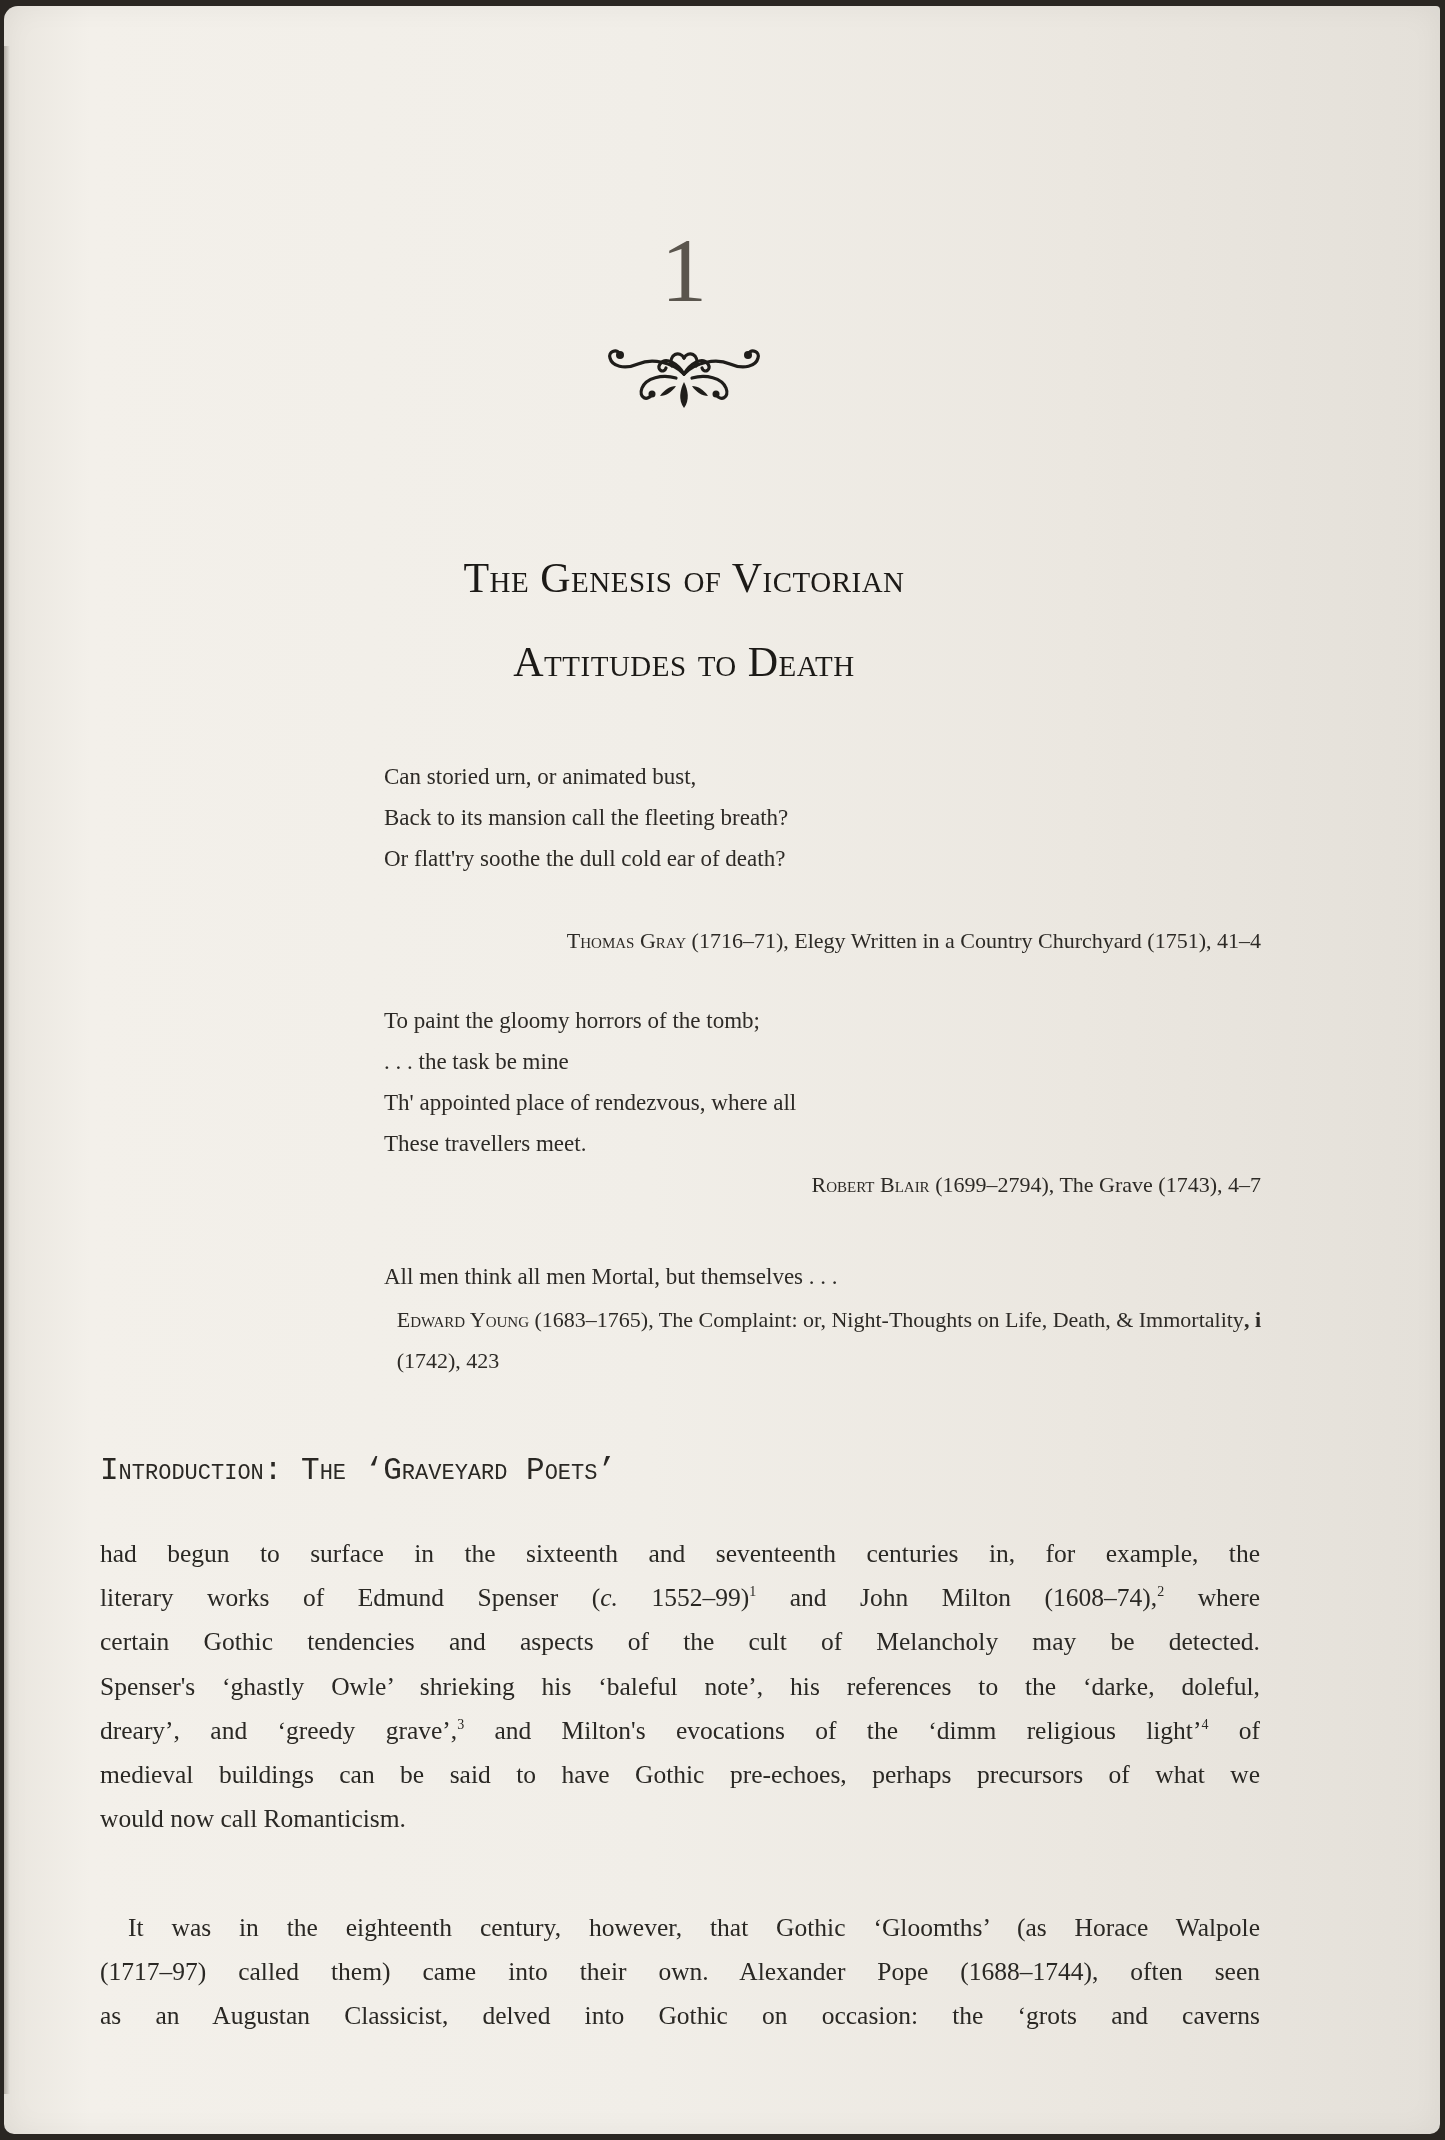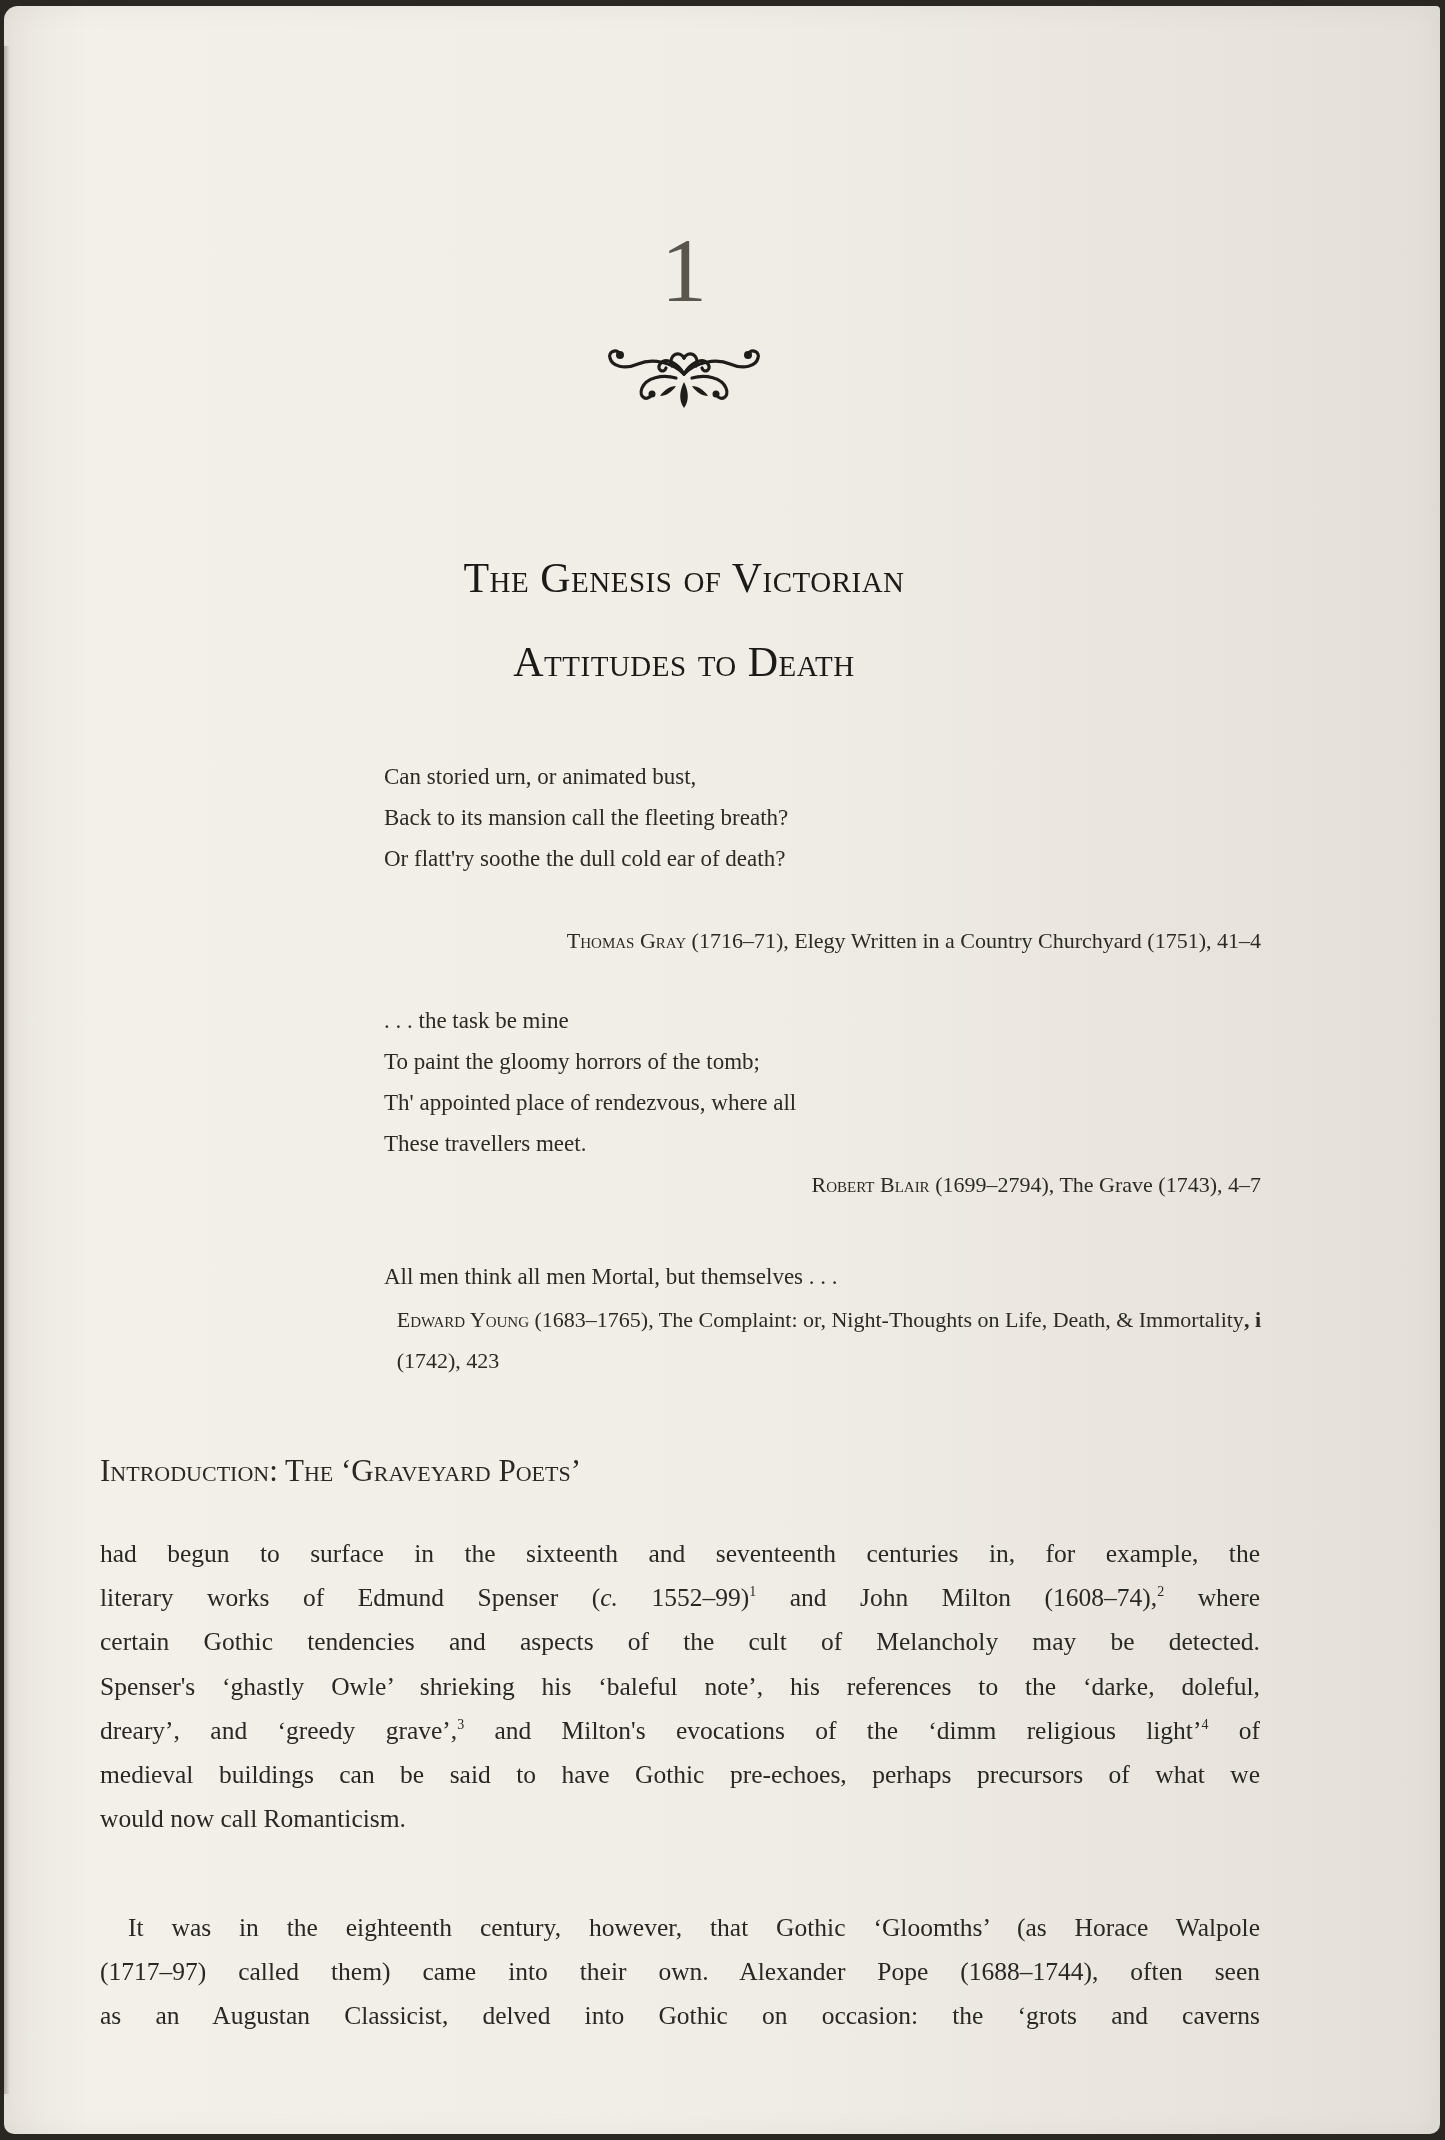--- a/index.html
+++ b/index.html
@@ -71,20 +71,21 @@
   .attrib .sc { font-variant: small-caps; margin-top: 36px; }
   .attrib .it { }
 
   .section-heading {
     left: 96px; top: 1445px;
     font-size: 31px;
     line-height: 40px;
     font-variant: small-caps;
     color: #2a2824;
     white-space: nowrap;
+    font-family: Liberation Mono, monospace;
   }
   .body-text {
     left: 96px;
     width: 1160px;
     font-size: 25.5px;
     line-height: 44.2px;
     text-align: justify;
     color: #2a2824;
   }
   .body-line {
@@ -141,22 +142,22 @@
   <div class="abs serif" style="left:380px; top:750px;">
     <div class="epigraph-line">Can storied urn, or animated bust,</div>
     <div class="epigraph-line">Back to its mansion call the fleeting breath?</div>
     <div class="epigraph-line">Or flatt'ry soothe the dull cold ear of death?</div>
   </div>
   <div class="abs serif attrib" style="right:179px; top:914px;">
     <span class="sc">Thomas Gray</span><span> (1716–71), </span><span class="it">Elegy Written in a Country Churchyard</span><span> (1751), 41–4</span>
   </div>
 
   <div class="abs serif" style="left:380px; top:994px;">
+    <div class="epigraph-line">To paint the gloomy horrors of the tomb;</div>
     <div class="epigraph-line">. . . the task be mine</div>
-    <div class="epigraph-line">To paint the gloomy horrors of the tomb;</div>
     <div class="epigraph-line">Th' appointed place of rendezvous, where all</div>
     <div class="epigraph-line">These travellers meet.</div>
   </div>
   <div class="abs serif attrib" style="right:179px; top:1158px;">
     <span class="sc">Robert Blair</span><span> (1699–2794), </span><span class="it">The Grave</span><span> (1743), 4–7</span>
   </div>
 
   <div class="abs serif" style="left:380px; top:1250px;">
     <div class="epigraph-line">All men think all men Mortal, but themselves . . .</div>
   </div>

